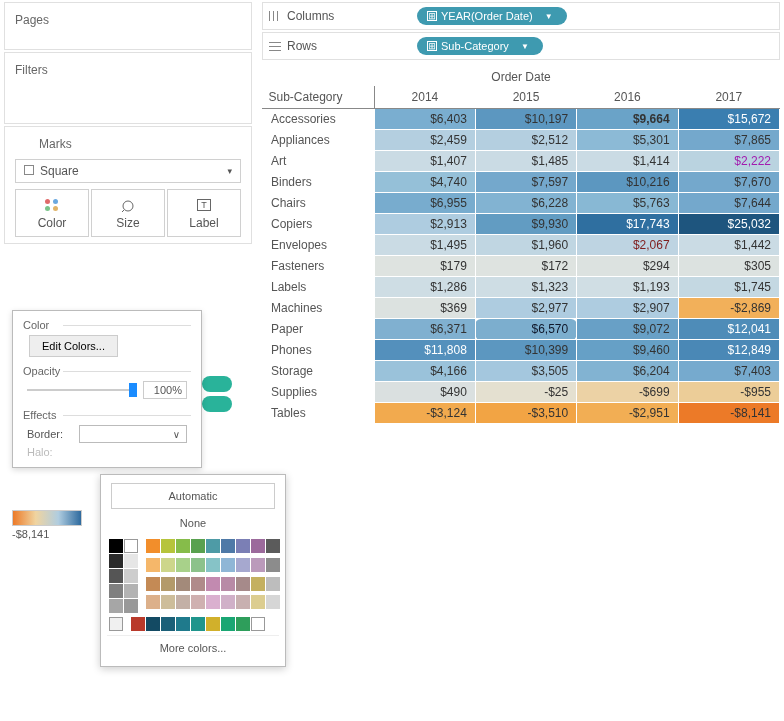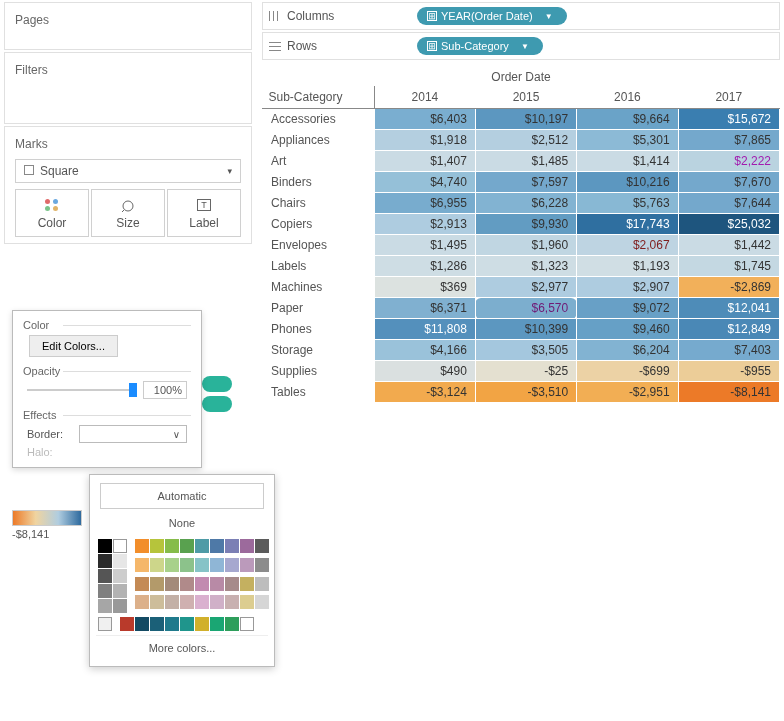--- a/index.html
+++ b/index.html
@@ -26,21 +26,21 @@
 .slider .thumb { position:absolute; right:0; top:-6px; width:8px; height:14px; background:#1a8cff; }
 .op-box { width:44px; border:1px solid #ccc; padding:2px 4px; font-size:11px; text-align:right; }
 .green-pills { position:absolute; left:202px; top:376px; display:flex; flex-direction:column; gap:4px; }
 .green-pills div { width:30px; height:16px; background:#29b39a; border-radius:10px; }
 .eff-row { display:flex; align-items:center; gap:6px; margin:3px 4px; font-size:11px; }
 .eff-row .lbl { width:46px; }
 .eff-dd { flex:1; border:1px solid #bbb; height:18px; display:flex; align-items:center; justify-content:flex-end; padding:0 6px; font-size:10px; background:#fff; }
 .legend-bar { position:absolute; left:12px; top:510px; width:70px; }
 .legend-grad { height:16px; background: linear-gradient(90deg, #ec7a28, #f0d4a0, #b0cde0, #2e6a9e); border:1px solid #ccc; }
 .legend-lbl { font-size:11px; color:#555; margin-top:2px; }
-.color-picker { position:absolute; left:89px; top:474px; width:186px; border:1px solid #bbb; background:#fff; box-shadow:0 2px 8px rgba(0,0,0,.2); padding:6px; }
+.color-picker { position:absolute; left:100px; top:474px; width:186px; border:1px solid #bbb; background:#fff; box-shadow:0 2px 8px rgba(0,0,0,.2); padding:6px; }
 .cp-row { text-align:center; padding:6px 4px; font-size:11px; }
 .cp-row.auto { border:1px solid #ccc; margin:2px 4px; }
 .swatch-grid { display:flex; margin:4px 2px; gap:8px; }
 .sw-col { display:grid; gap:1px; }
 .sw-col.bw { grid-template-columns: repeat(2, 14px); }
 .sw-col.main { grid-template-columns: repeat(9, 14px); }
 .sw-col.bottom { grid-template-columns: repeat(9, 14px); }
 .sw { width:14px; height:14px; }
 .sw.outlined { border:1px solid #999; }
 .right-area { position:absolute; left:258px; top:0; right:0; }
@@ -64,21 +64,21 @@
 <body>
 
 <div class="left-col">
   <div class="panel" style="height:48px;">
     <div class="panel-title">Pages</div>
   </div>
   <div class="panel" style="height:72px;">
     <div class="panel-title">Filters</div>
   </div>
   <div class="panel">
-    <div class="panel-title" style="padding-bottom:8px;">Marks</div>
+    <div class="panel-title" style="padding-bottom:8px;margin-left:24px;">Marks</div>
     <div class="mark-select">
       <span><span class="sq"></span><span>Square</span></span>
       <span style="font-size:9px;">▾</span>
     </div>
     <div class="mark-btns">
       <div class="mark-btn">
         <div class="ic">
             <div class="dots">
               <span></span>
               <span></span>
@@ -246,26 +246,26 @@
             <th>2015</th>
             <th>2016</th>
             <th>2017</th>
           </tr>
         </thead>
       <tbody id="tbody">
           <tr>
             <td class="rowlbl">Accessories</td>
             <td style="background: rgb(122, 174, 208); color: rgb(51, 51, 51);">$6,403</td>
             <td style="background: rgb(92, 151, 192); color: rgb(51, 51, 51);">$10,197</td>
-            <td style="background: rgb(106, 163, 200); color: rgb(51, 51, 51);">$9,664</td>
+            <td style="background: rgb(106, 163, 200); color: rgb(51, 51, 51); font-weight: bold;">$9,664</td>
             <td style="background: rgb(58, 126, 176); color: rgb(255, 255, 255);">$15,672</td>
           </tr>
           <tr>
             <td class="rowlbl">Appliances</td>
-            <td style="background: rgb(180, 207, 224); color: rgb(51, 51, 51);">$1,918</td>
+            <td style="background: rgb(180, 207, 224); color: rgb(51, 51, 51);">$2,459</td>
             <td style="background: rgb(180, 207, 224); color: rgb(51, 51, 51);">$2,512</td>
             <td style="background: rgb(140, 186, 214); color: rgb(51, 51, 51);">$5,301</td>
             <td style="background: rgb(116, 168, 204); color: rgb(51, 51, 51);">$7,865</td>
           </tr>
           <tr>
             <td class="rowlbl">Art</td>
             <td style="background: rgb(202, 219, 228); color: rgb(51, 51, 51);">$1,407</td>
             <td style="background: rgb(202, 219, 228); color: rgb(51, 51, 51);">$1,485</td>
             <td style="background: rgb(202, 219, 228); color: rgb(51, 51, 51);">$1,414</td>
             <td style="background: rgb(186, 211, 224); color: #a21caf;">$2,222</td>
@@ -292,37 +292,44 @@
             <td style="background: rgb(30, 85, 126); color: rgb(255, 255, 255);">$25,032</td>
           </tr>
           <tr>
             <td class="rowlbl">Envelopes</td>
             <td style="background: rgb(202, 219, 228); color: rgb(51, 51, 51);">$1,495</td>
             <td style="background: rgb(192, 214, 226); color: rgb(51, 51, 51);">$1,960</td>
             <td style="background: rgb(190, 212, 226); color: #7f1d1d;">$2,067</td>
             <td style="background: rgb(202, 219, 228); color: rgb(51, 51, 51);">$1,442</td>
           </tr>
           <tr>
+            <td class="rowlbl">Fasteners</td>
+            <td style="background: rgb(222, 227, 224); color: rgb(51, 51, 51);">$179</td>
+            <td style="background: rgb(222, 227, 224); color: rgb(51, 51, 51);">$172</td>
+            <td style="background: rgb(220, 226, 224); color: rgb(51, 51, 51);">$294</td>
+            <td style="background: rgb(220, 226, 224); color: rgb(51, 51, 51);">$305</td>
+          </tr>
+          <tr>
             <td class="rowlbl">Labels</td>
             <td style="background: rgb(206, 221, 228); color: rgb(51, 51, 51);">$1,286</td>
             <td style="background: rgb(206, 221, 228); color: rgb(51, 51, 51);">$1,323</td>
             <td style="background: rgb(208, 222, 228); color: rgb(51, 51, 51);">$1,193</td>
             <td style="background: rgb(196, 216, 226); color: rgb(51, 51, 51);">$1,745</td>
           </tr>
           <tr>
             <td class="rowlbl">Machines</td>
             <td style="background: rgb(220, 226, 224); color: rgb(51, 51, 51);">$369</td>
             <td style="background: rgb(174, 204, 224); color: rgb(51, 51, 51);">$2,977</td>
             <td style="background: rgb(174, 204, 224); color: rgb(51, 51, 51);">$2,907</td>
             <td style="background: rgb(242, 176, 90); color: rgb(51, 51, 51); margin-top: 48px;">-$2,869</td>
           </tr>
           <tr>
             <td class="rowlbl">Paper</td>
             <td style="background: rgb(128, 176, 208); color: rgb(51, 51, 51);">$6,371</td>
-            <td style="background: rgb(124, 174, 206); color: #701a75; border-radius: 6px;">$6,570</td>
+            <td style="background: rgb(124, 174, 206); color: #0f172a; border-radius: 6px;">$6,570</td>
             <td style="background: rgb(104, 160, 198); color: rgb(51, 51, 51);">$9,072</td>
             <td style="background: rgb(78, 140, 184); color: rgb(255, 255, 255);">$12,041</td>
           </tr>
           <tr>
             <td class="rowlbl">Phones</td>
             <td style="background: rgb(84, 144, 188); color: rgb(255, 255, 255);">$11,808</td>
             <td style="background: rgb(92, 151, 192); color: rgb(51, 51, 51);">$10,399</td>
             <td style="background: rgb(102, 160, 198); color: rgb(51, 51, 51);">$9,460</td>
             <td style="background: rgb(74, 136, 182); color: rgb(255, 255, 255);">$12,849</td>
           </tr>

